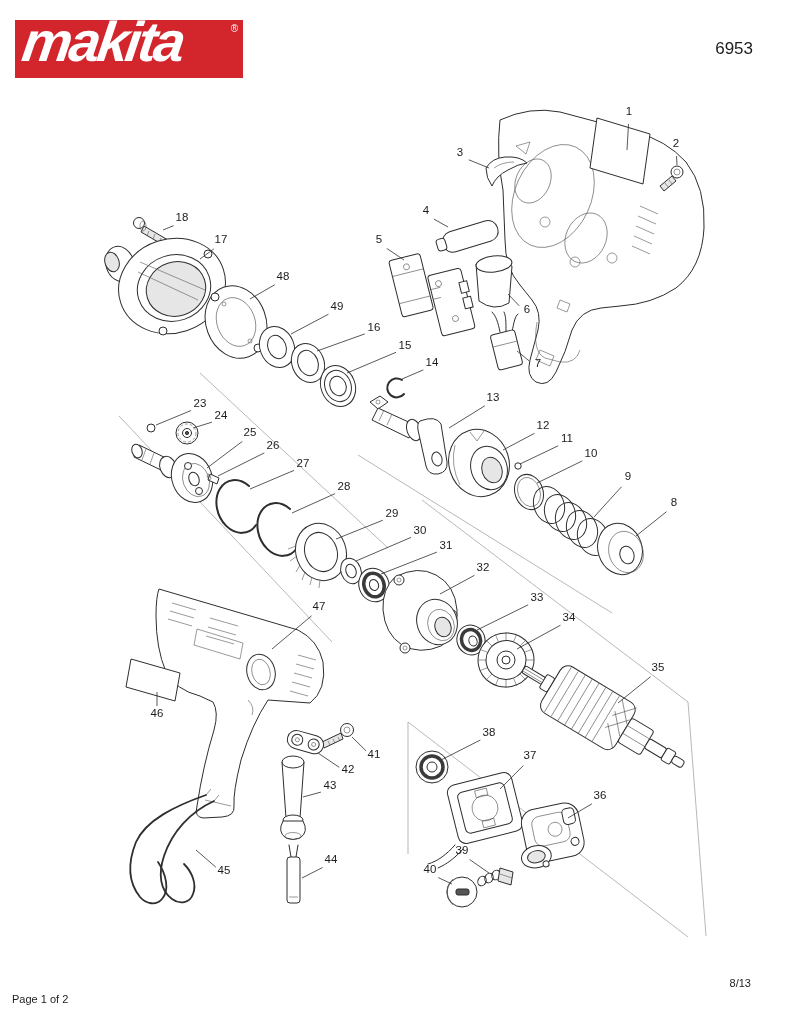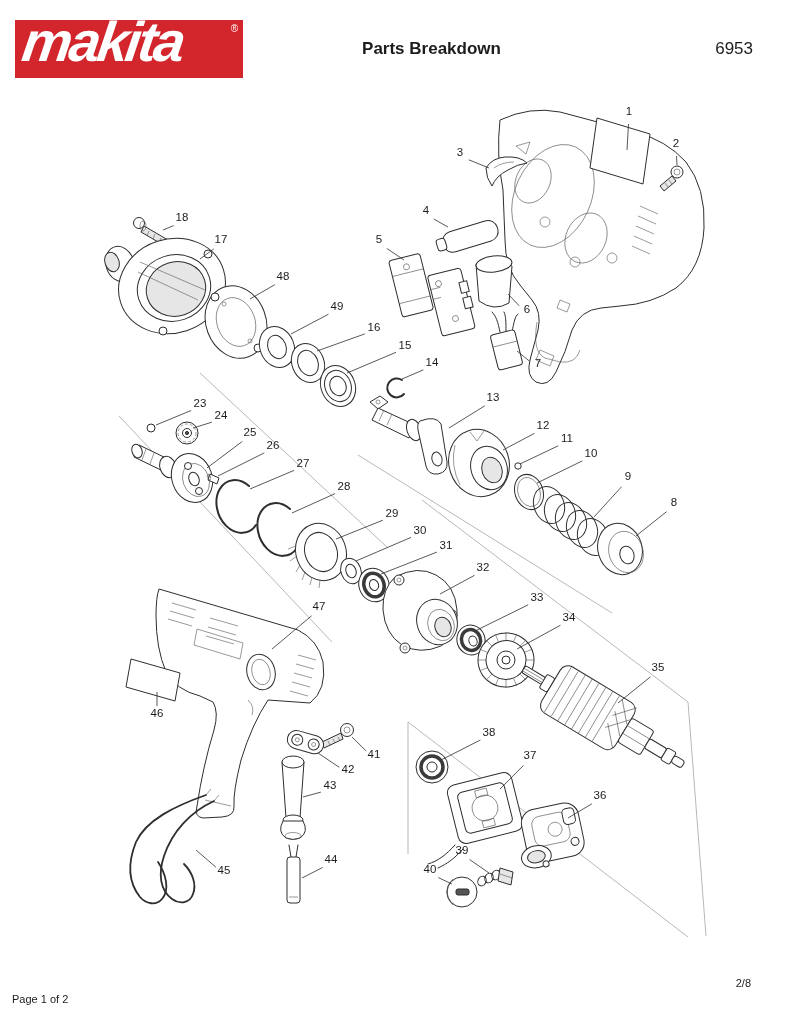--- a/index.html
+++ b/index.html
@@ -32,21 +32,20 @@
 </style>
 </head>
 <body>
 
 <div class="page">
 
   <div class="logo">
     <span class="logo-text">makita</span>
     <span class="logo-reg">®</span>
   </div>
-  <div class="doc-title">Parts Breakdown</div>
   <div class="doc-model">6953</div>
 
   <svg id="diagram" width="791" height="1024" viewBox="0 0 791 1024">
 
     <g>
       <path class="cl" d="M119,416 L332,642"></path>
       <path class="cl" d="M200,373 L388,548"></path>
       <path class="cl" d="M358,455 L612,613"></path>
       <path class="cl" d="M422,500 L688,702"></path>
       <path class="cl" d="M688,702 L706,936"></path>
@@ -442,14 +441,14 @@
         <line x1="311.6" y1="615.8" x2="272" y2="649" class="leader"></line>
         <text x="319" y="610" class="plabel">47</text>
         <line x1="274.8" y1="284.7" x2="250" y2="299" class="leader"></line>
         <text x="283" y="280" class="plabel">48</text>
         <line x1="328.5" y1="314.2" x2="291" y2="334" class="leader"></line>
         <text x="337" y="310" class="plabel">49</text>
       </g>
   </svg>
 
   <div class="page-info">Page 1 of 2</div>
-  <div class="doc-number">2/8</div>
+  <div class="doc-number">8/13</div>
 </div>
 
 </body></html>

